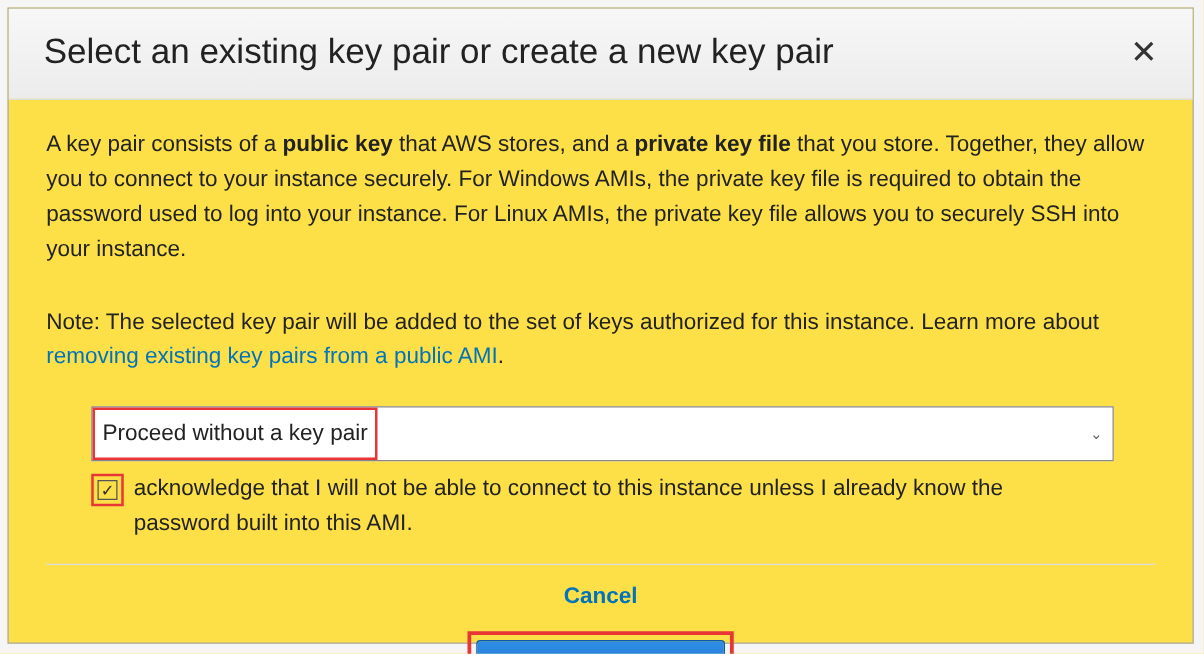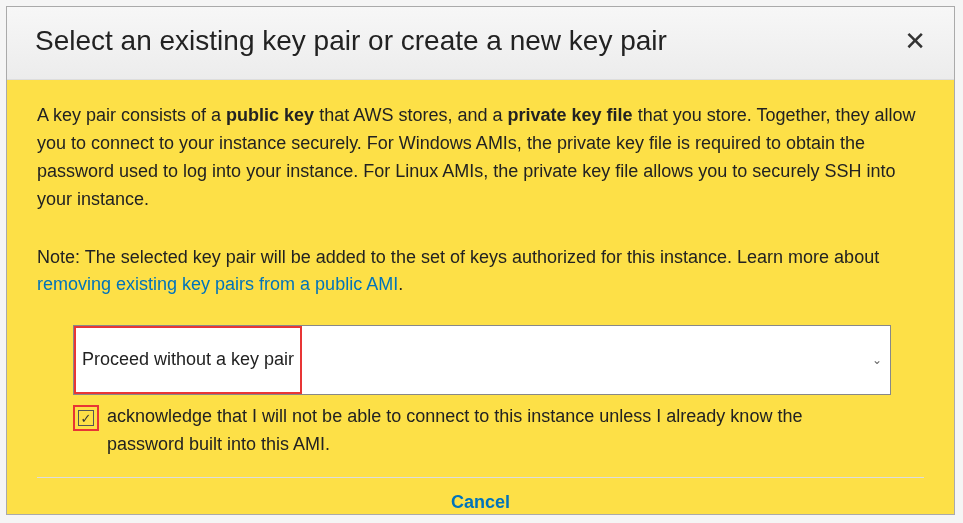--- a/index.html
+++ b/index.html
@@ -71,21 +71,21 @@
       padding: 4px 8px;
       background: #fff;
       position: relative;
       display: flex;
       align-items: center;
       justify-content: space-between;
       cursor: pointer;
     }
     .select-text-highlight {
       border: 2px solid #e83535;
-      padding: 18px 6px;
+      padding: 5px 6px;
       margin: -4px -8px;
       display: inline-block;
     }
     .select-caret {
       font-size: 12px;
       color: #666;
     }
     .checkbox-row {
       margin-left: 36px;
       margin-top: 8px;

